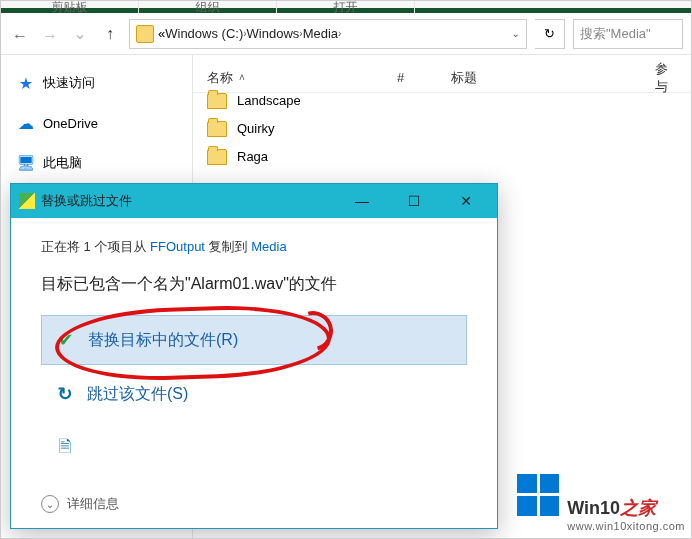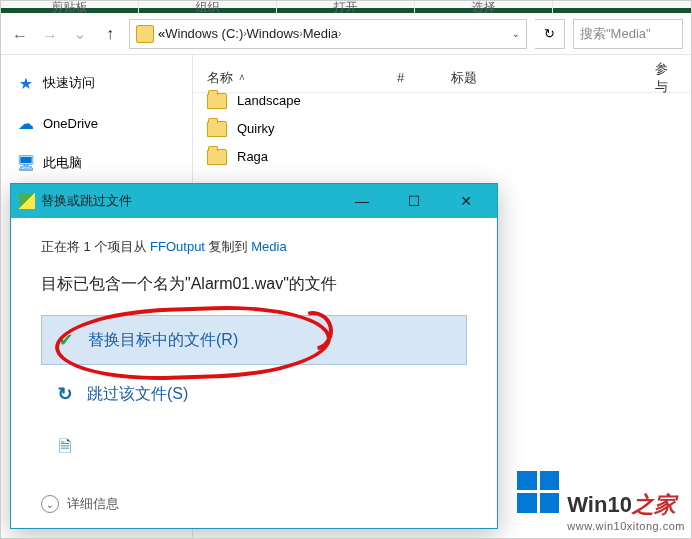--- a/index.html
+++ b/index.html
@@ -66,32 +66,31 @@
   
   
   .anno { position: absolute; left: 54px; top: 306px; width: 276px; height: 72px; border: 4px solid #d11; border-radius: 50% / 60%; transform: rotate(-2deg); pointer-events: none; }
   .anno-tail { position: absolute; left: 292px; top: 310px; width: 40px; height: 40px; border: 4px solid #d11; border-left-color: transparent; border-bottom-color: transparent; border-radius: 50%; transform: rotate(30deg); pointer-events: none; }
   
   
   .watermark { position: absolute; right: 6px; bottom: 6px; display: flex; align-items: center; gap: 8px; pointer-events: none; }
   .wm-logo { width: 42px; height: 42px; display: grid; grid-template-columns: 1fr 1fr; grid-template-rows: 1fr 1fr; gap: 3px; }
   .wm-logo div { background: #0078d4; }
   .wm-text { display: flex; flex-direction: column; }
-  .wm-main { font-size: 22px; font-weight: 600; color: #333; font-family: "Segoe UI", sans-serif; margin-top: 39px; }
+  .wm-main { font-size: 18px; font-weight: 600; color: #333; font-family: "Segoe UI", sans-serif; margin-top: 39px; }
   .wm-main i { color: #cc2a2a; font-style: italic; }
   .wm-sub { font-size: 11px; color: #666; letter-spacing: 0.5px; }
 </style>
 </head>
 <body>
 
 <div class="ribbon">
   <div class="group">剪贴板</div>
   <div class="group">组织</div>
   <div class="group">打开</div>
-  <div class="group">选择</div>
 </div>
 
 <div class="navbar">
   <div class="nav-arrow">←</div>
   <div class="nav-arrow disabled">→</div>
   <div class="nav-arrow disabled">⌄</div>
   <div class="nav-up">↑</div>
   <div class="addr">
     <div class="folder-ico"></div>
     <span>«</span>

